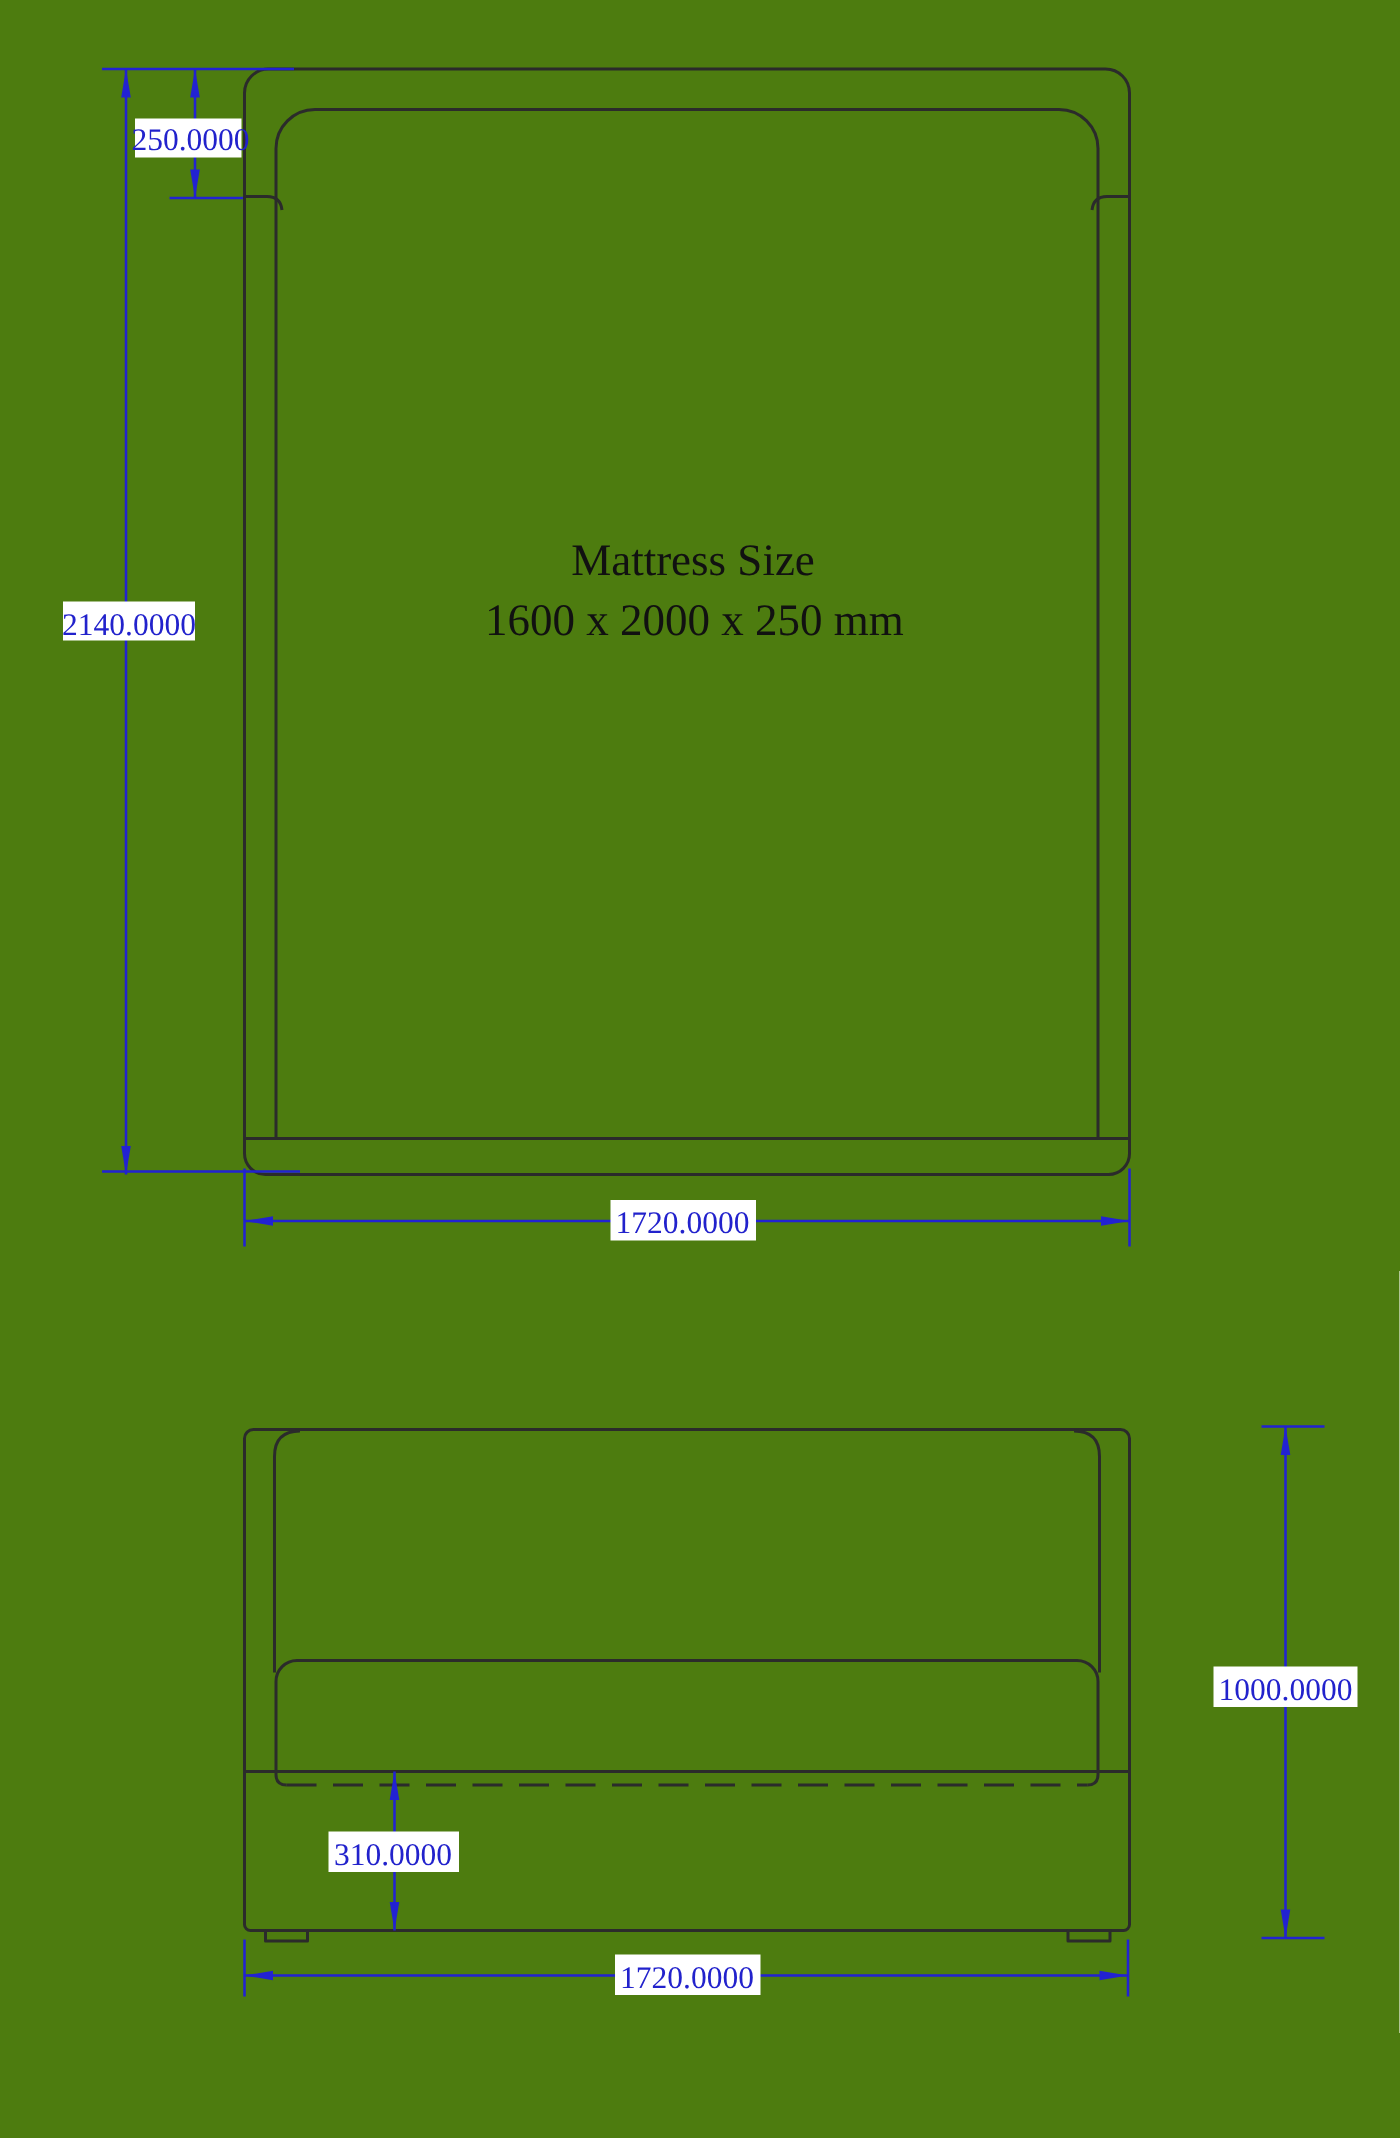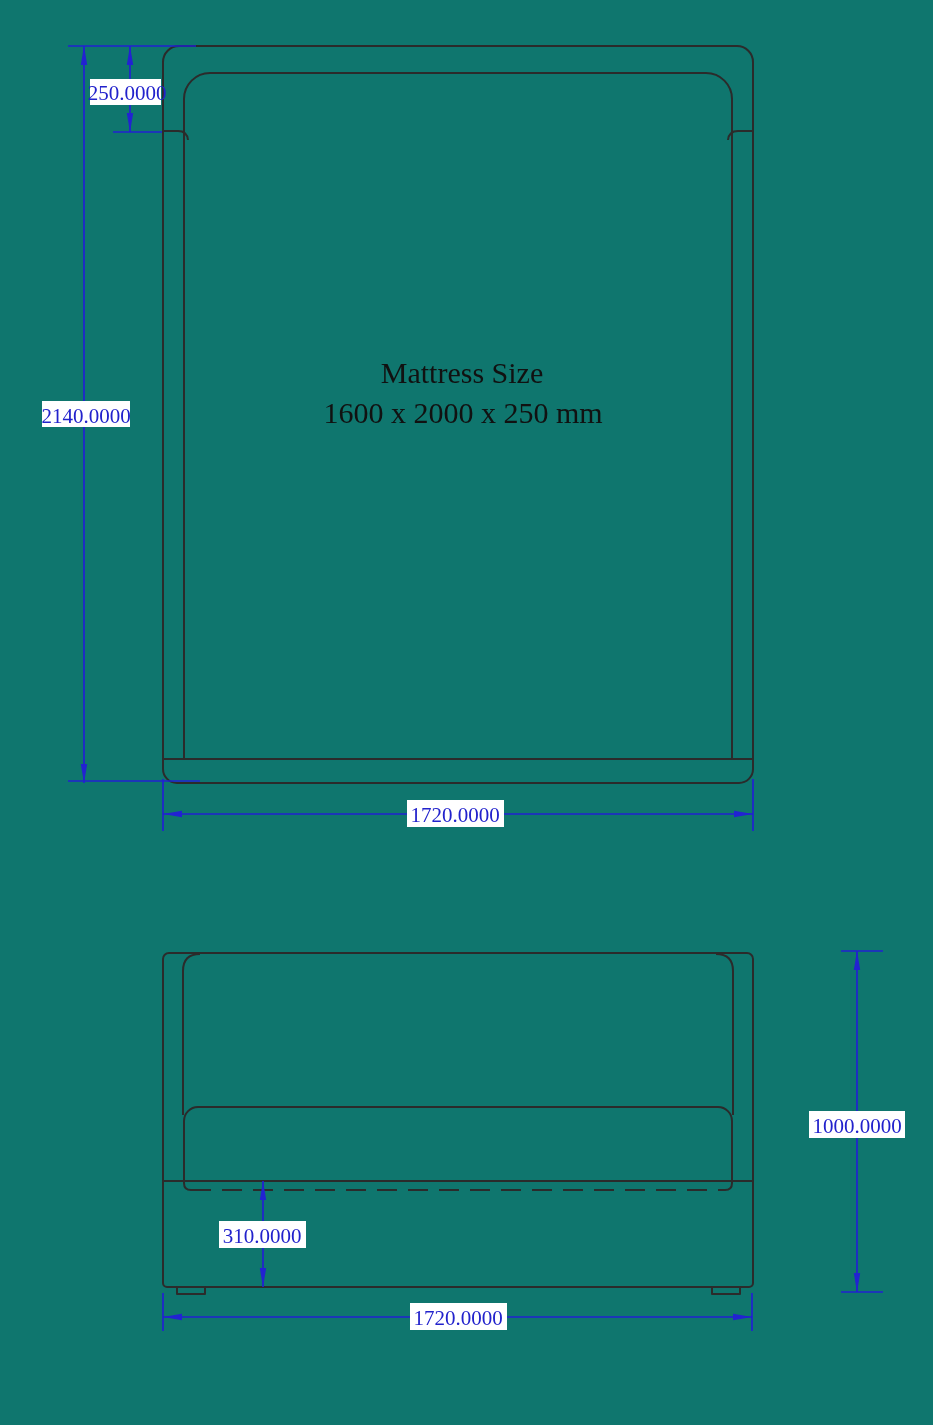--- a/index.html
+++ b/index.html
@@ -5,21 +5,21 @@
   html, body {
     margin: 0;
     padding: 0;
     background: #ffffff;
     font-family: "Liberation Serif", serif;
   }
   .sheet {
     position: relative;
     width: 933px;
     height: 1425px;
-    background: #0f766e;
+    background: #4d7c0f;
     overflow: hidden;
   }
   svg { display: block; }
 
   .obj {
     fill: none;
     stroke: #2b2b2b;
     stroke-width: 2;
     stroke-linecap: butt;
     stroke-linejoin: round;

